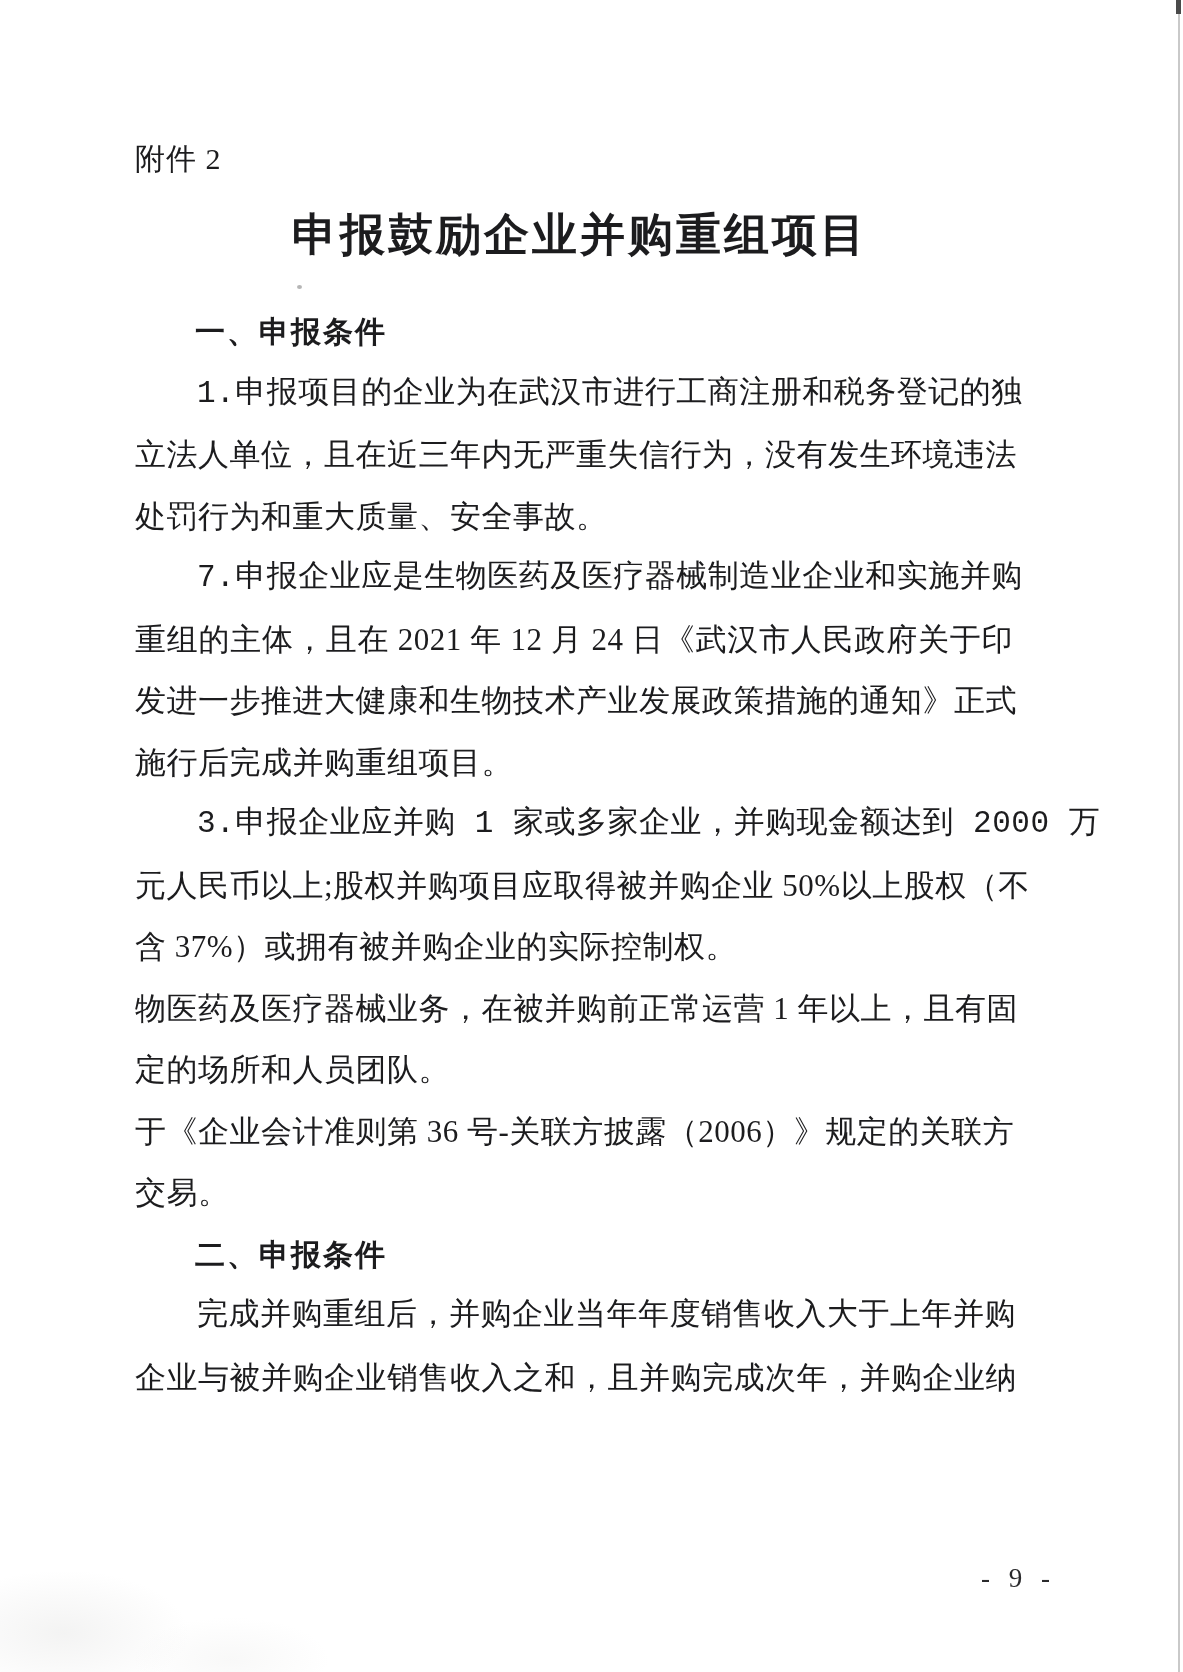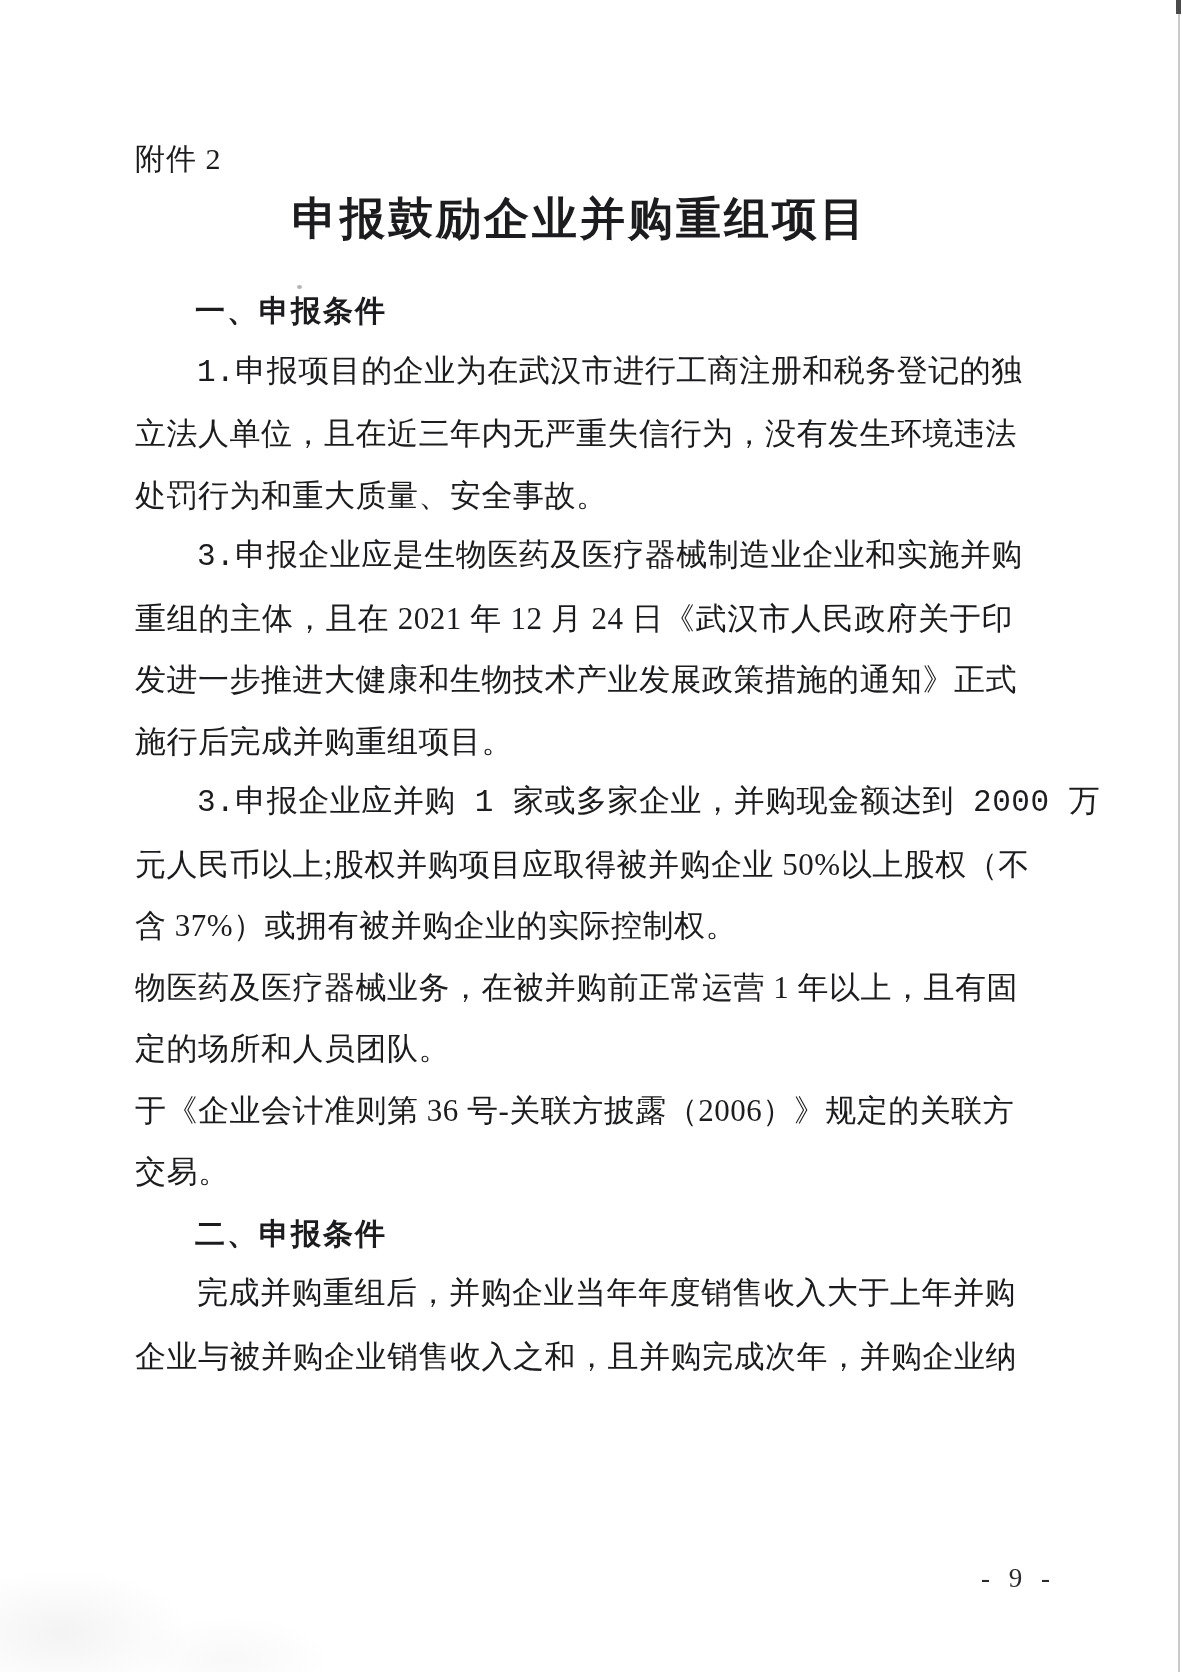--- a/index.html
+++ b/index.html
@@ -33,33 +33,33 @@
   .attachment {
     position: absolute;
     left: 135px;
     top: 141px;
     font-size: 30px;
     line-height: 36px;
     letter-spacing: 1px;
   }
   .title {
     position: absolute;
-    top: 190px;
+    top: 206px;
     left: 0;
     width: 1160px;
     text-align: center;
     font-size: 45px;
     line-height: 58px;
     font-weight: 700;
     letter-spacing: 3px;
   }
   .content {
     position: absolute;
     left: 135px;
-    top: 280px;
+    top: 301px;
     width: 878px;
     font-size: 31px;
   }
   .row {
     height: 61.5px;
     line-height: 61.5px;
     white-space: nowrap;
   }
   .row.heading {
     font-family: "Liberation Sans", "DejaVu Sans", sans-serif;
@@ -123,21 +123,21 @@
 <div class="page">
   <div class="attachment">附件 2</div>
 
   <div class="title">申报鼓励企业并购重组项目</div>
 
   <div class="content" id="content">
       <div class="row heading">一、申报条件</div>
       <div class="row line first">1.申报项目的企业为在武汉市进行工商注册和税务登记的独</div>
       <div class="row line">立法人单位，且在近三年内无严重失信行为，没有发生环境违法</div>
       <div class="row line last">处罚行为和重大质量、安全事故。</div>
-      <div class="row line first">3.申报企业应是生物医药及医疗器械制造业企业和实施并购</div>
+      <div class="row line first">7.申报企业应是生物医药及医疗器械制造业企业和实施并购</div>
       <div class="row line">重组的主体，且在 2021 年 12 月 24 日《武汉市人民政府关于印</div>
       <div class="row line">发进一步推进大健康和生物技术产业发展政策措施的通知》正式</div>
       <div class="row line last">施行后完成并购重组项目。</div>
       <div class="row line first">3.申报企业应并购 1 家或多家企业，并购现金额达到 2000 万</div>
       <div class="row line">元人民币以上;股权并购项目应取得被并购企业 50%以上股权（不</div>
       <div class="row line last">含 37%）或拥有被并购企业的实际控制权。</div>
       <div class="row line">物医药及医疗器械业务，在被并购前正常运营 1 年以上，且有固</div>
       <div class="row line last">定的场所和人员团队。</div>
       <div class="row line">于《企业会计准则第 36 号-关联方披露（2006）》规定的关联方</div>
       <div class="row line last">交易。</div>

